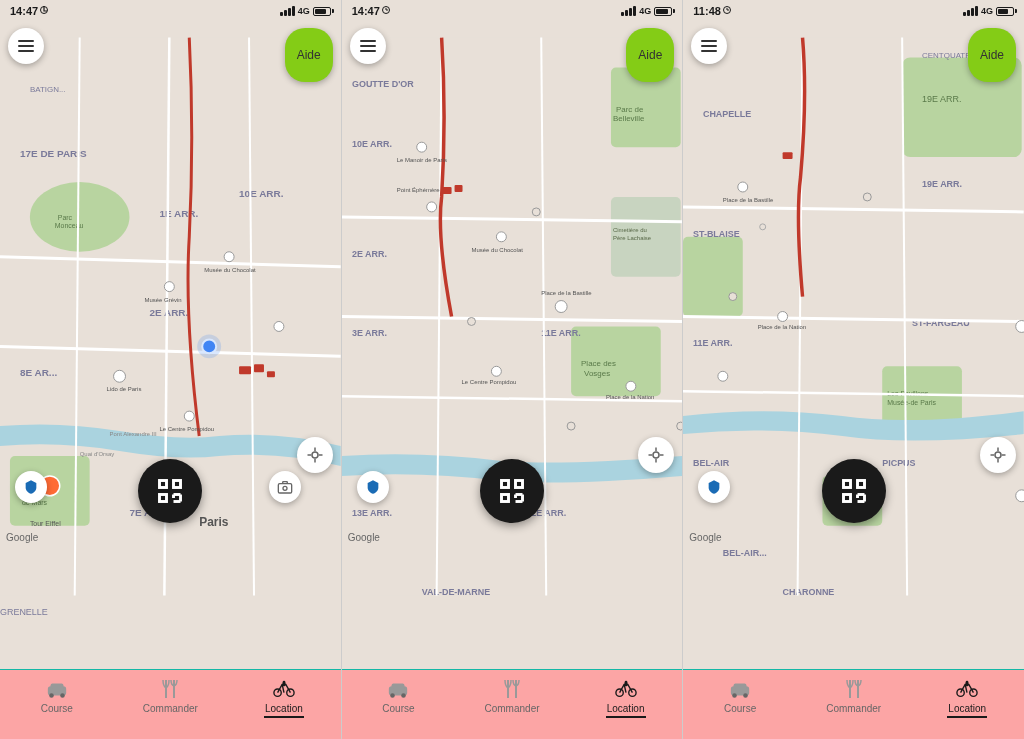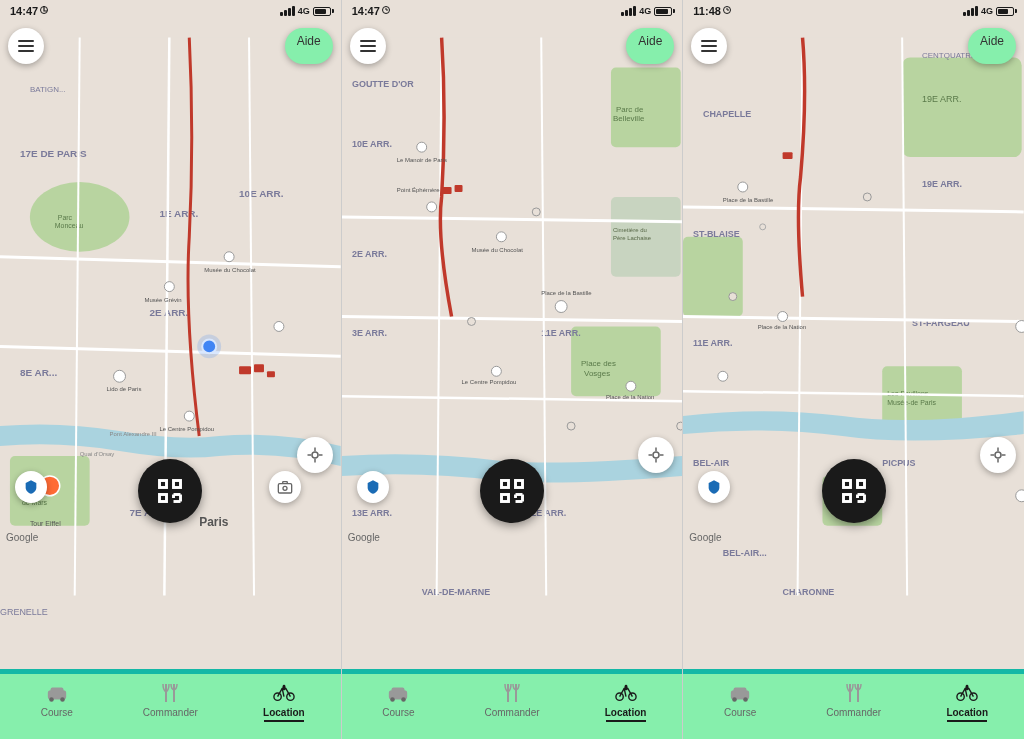--- a/index.html
+++ b/index.html
@@ -93,23 +93,23 @@
       border-radius: 50%;
       display: flex; flex-direction: column;
       align-items: center; justify-content: center;
       gap: 3px;
       box-shadow: 0 2px 6px rgba(0,0,0,0.3);
       cursor: pointer;
     }
     .hamburger-line { width: 16px; height: 2px; background: #333; border-radius: 1px; }
 
     .aide-btn {
-      background: #86efac;
+      background: #84cc16;
       border-radius: 20px;
-      padding: 6px 12px;
+      padding: 20px 12px;
       font-size: 12px;
       font-weight: 500;
       color: #333;
       box-shadow: 0 2px 6px rgba(0,0,0,0.3);
       cursor: pointer;
     }
 
     
     .location-center-btn {
       position: absolute;
@@ -169,22 +169,22 @@
       position: absolute;
       bottom: 90px;
       left: 6px;
       font-size: 10px;
       color: #666;
       z-index: 10;
     }
 
     
     .tab-bar {
-      background: #86efac;
-      border-top: 5px solid #14b8a6;
+      background: #fca5a5;
+      border-top: 1px solid #14b8a6;
       display: flex;
       height: 70px;
       align-items: flex-start;
       padding-top: 8px;
       text-align: right;
     }
 
     .tab-item {
       flex: 1;
       display: flex;
@@ -210,21 +210,21 @@
       font-weight: 600;
     }
 
     .tab-active-indicator {
       width: 40px; height: 2px;
       background: #1a1a1a;
       position: absolute;
       bottom: 0;
     }
 
-    .tab-item.active .tab-label { color: #1a1a1a; font-weight: 700; }
+    .tab-item.active .tab-label { color: #1a1a1a; font-weight: 400; }
 
     svg text { font-family: -apple-system, sans-serif; }
   </style>
 </head>
 <body>
 
 <div class="screens-container">
 
   <div class="screen">
 

